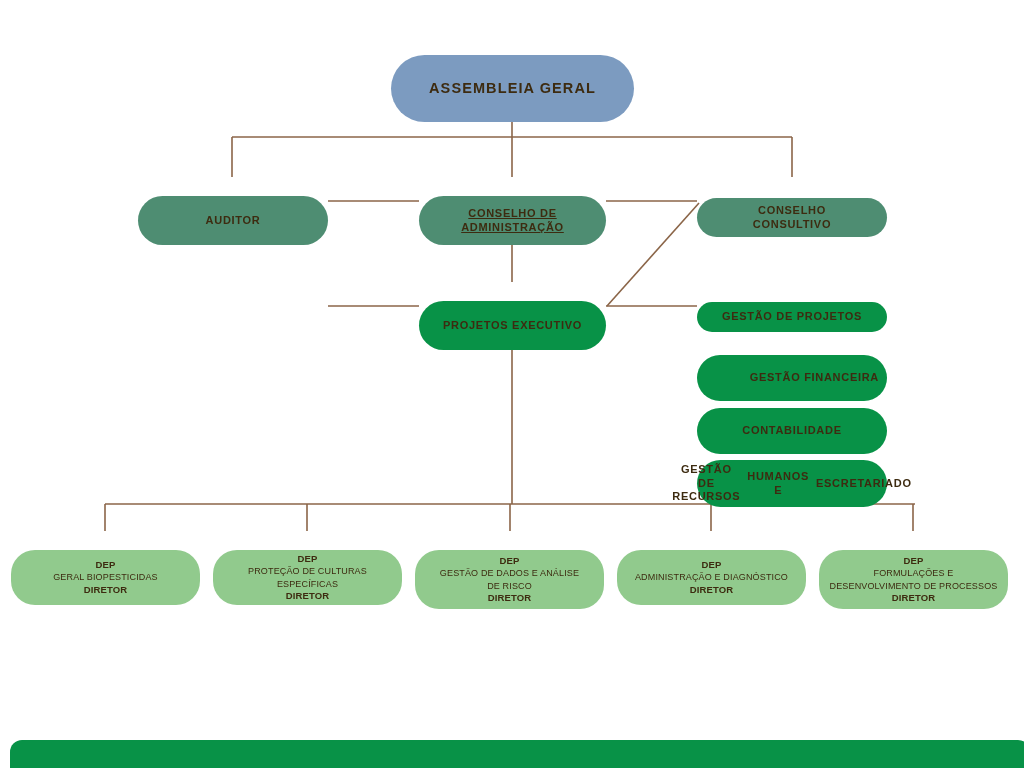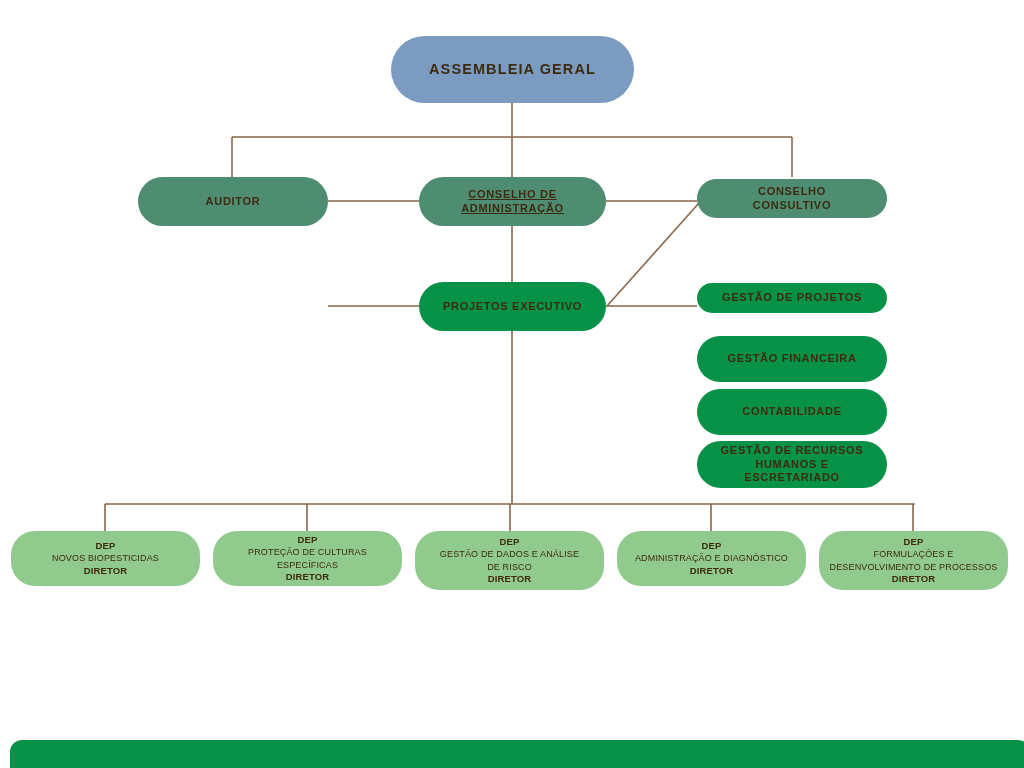--- a/index.html
+++ b/index.html
@@ -34,20 +34,21 @@
     display: flex;
     align-items: center;
     justify-content: center;
     text-align: center;
     box-sizing: border-box;
     color: #3D2B10;
     font-weight: bold;
     letter-spacing: 0.4px;
     line-height: 1.22;
     padding: 2px 8px;
+    margin-top: 19px;
   }
   .node-assembleia {
     border-radius: 34px;
     background: #7C9BC0;
     font-size: 14.5px;
     letter-spacing: 1.1px;
   }
   .node-council {
     border-radius: 26px;
     background: #4E8D72;
@@ -139,37 +140,37 @@
 
 
   <div class="node node-exec" style="left:419px; top:282px; width:187px; height:49px;">
     <span>PROJETOS EXECUTIVO</span>
   </div>
 
   <div class="node node-exec" style="left:697px; top:283px; width:190px; height:30px;">
     <span>GESTÃO DE PROJETOS</span>
   </div>
 
-  <div class="node node-exec" style="left:697px; top:336px; width:190px; height:46px;">
+  <div class="node node-exec" style="left:697px; top:336px; width:190px; height:46px;justify-content:flex-end;">
     <span>GESTÃO FINANCEIRA</span>
   </div>
 
   <div class="node node-exec" style="left:697px; top:389px; width:190px; height:46px;">
     <span>CONTABILIDADE</span>
   </div>
 
-  <div class="node node-exec" style="left:697px; top:441px; width:190px; height:47px; flex-direction:column;">
+  <div class="node node-exec" style="left:697px; top:441px; width:190px; height:47px; flex-direction:row;gap:7px;">
     <span>GESTÃO DE RECURSOS</span>
     <span>HUMANOS E</span>
     <span>ESCRETARIADO</span>
   </div>
 
   <div class="node node-dept" style="left:11px; top:531px; width:189px; height:55px;">
     <span class="dep-tag">DEP</span>
-    <span class="dep-name">NOVOS BIOPESTICIDAS</span>
+    <span class="dep-name">GERAL BIOPESTICIDAS</span>
     <span class="dep-role">DIRETOR</span>
   </div>
 
   <div class="node node-dept" style="left:213px; top:531px; width:189px; height:55px;">
     <span class="dep-tag">DEP</span>
     <span class="dep-name">PROTEÇÃO DE CULTURAS ESPECÍFICAS</span>
     <span class="dep-role">DIRETOR</span>
   </div>
 
   <div class="node node-dept" style="left:415px; top:531px; width:189px; height:59px;">

